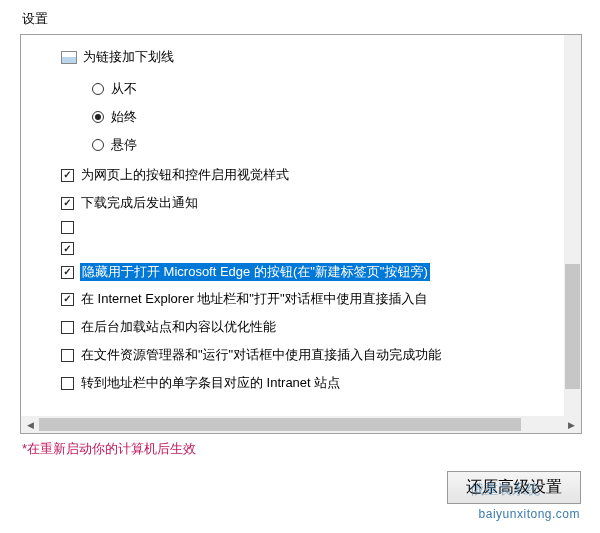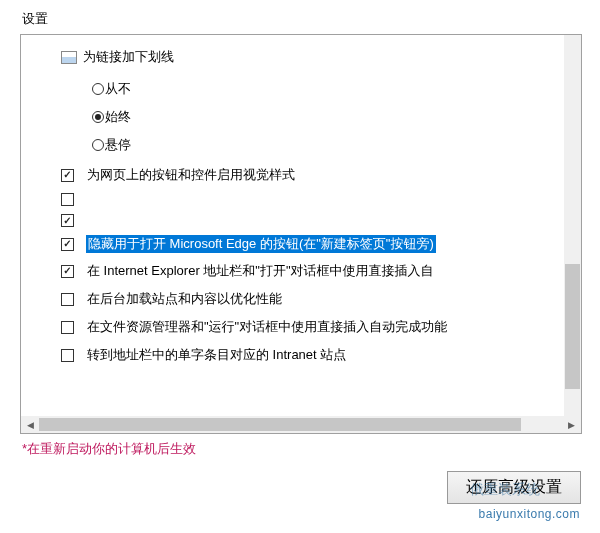--- a/index.html
+++ b/index.html
@@ -46,20 +46,21 @@
       background: linear-gradient(#fff 0 45%, #bcd5ee 45% 100%);
       display: inline-block;
       flex-shrink: 0;
     }
     .radio-group {
       padding-left: 32px;
     }
     .radio-item {
       display: flex;
       align-items: center;
+      gap: 6px;
       padding: 4px 0;
     }
     .radio {
       width: 12px;
       height: 12px;
       border: 1px solid #333;
       border-radius: 50%;
       display: inline-flex;
       align-items: center;
       justify-content: center;
@@ -69,21 +70,21 @@
       content: '';
       width: 6px;
       height: 6px;
       background: #222;
       border-radius: 50%;
       display: block;
     }
     .check-item {
       display: flex;
       align-items: center;
-      gap: 12px;
+      gap: 6px;
       padding: 4px 0;
       white-space: nowrap;
     }
     .cbox {
       width: 13px;
       height: 13px;
       border: 1px solid #333;
       display: inline-flex;
       align-items: center;
       justify-content: center;
@@ -206,20 +207,24 @@
         </div>
         <div class="radio-item">
           <span class="radio"></span>
           <span>悬停</span>
         </div>
       </div>
     <div id="checkbox-list">
         <div class="check-item">
           <span class="cbox checked"></span>
           <span>为网页上的按钮和控件启用视觉样式</span>
+        </div>
+        <div class="check-item">
+          <span class="cbox checked"></span>
+          <span>下载完成后发出通知</span>
         </div>
         <div class="check-item">
           <span class="cbox"></span>
         </div>
         <div class="check-item">
           <span class="cbox checked"></span>
         </div>
         <div class="check-item">
           <span class="cbox checked"></span>
           <span class="highlighted">隐藏用于打开 Microsoft Edge 的按钮(在"新建标签页"按钮旁)</span>

